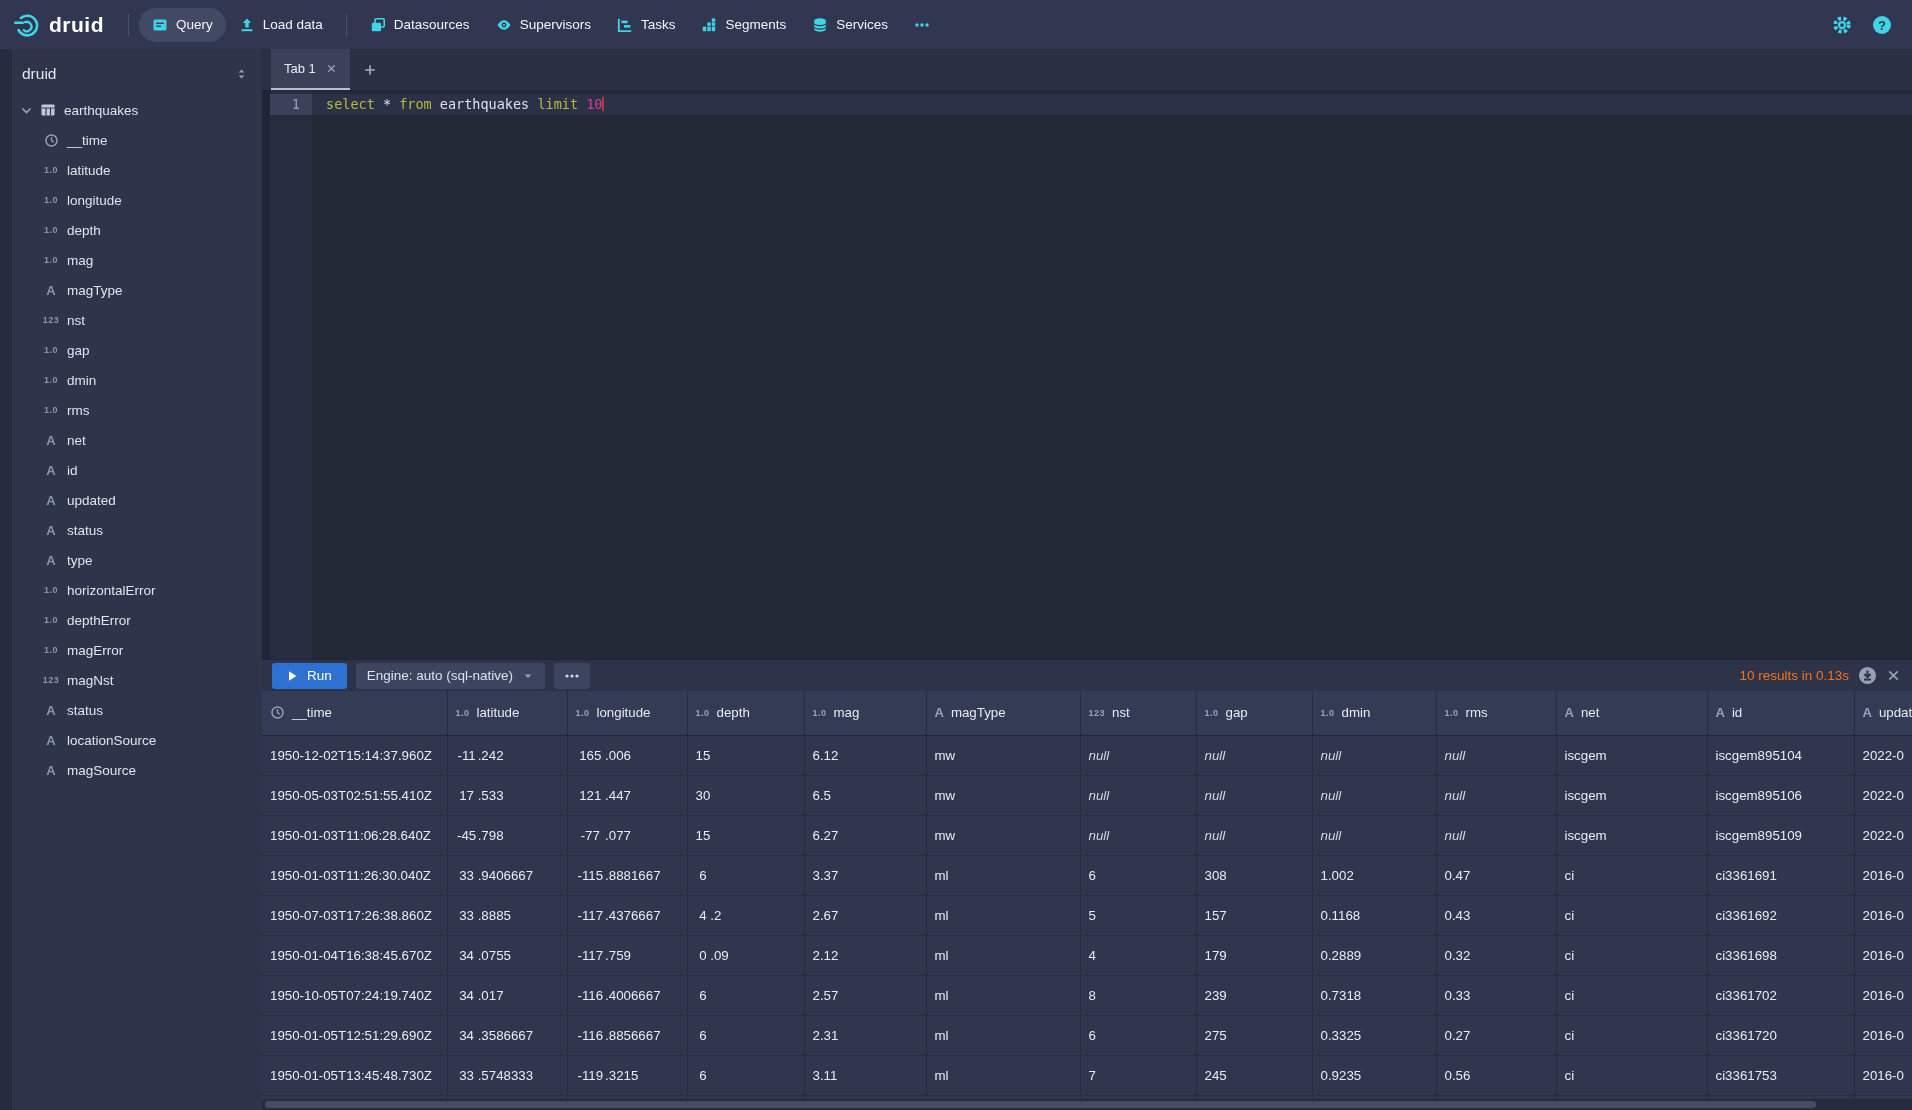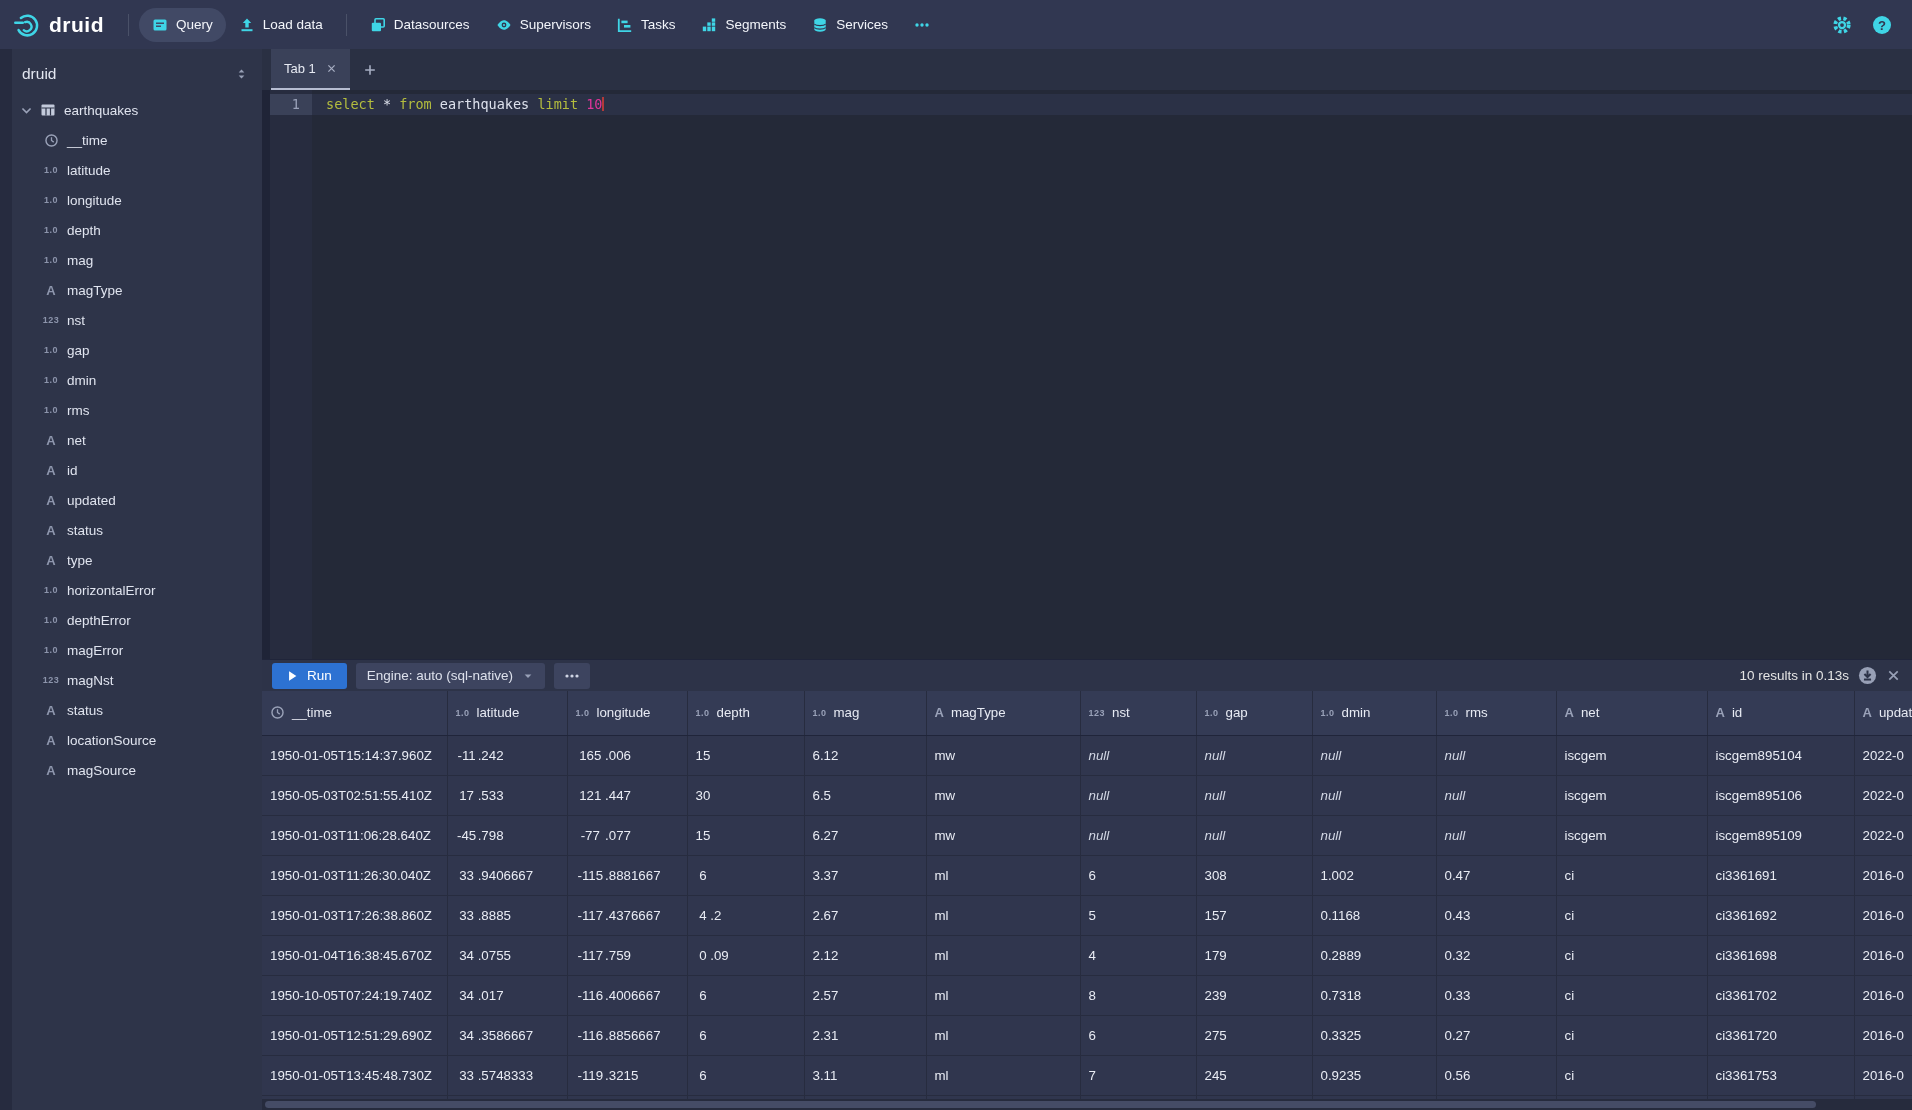--- a/index.html
+++ b/index.html
@@ -52,21 +52,21 @@
   .tok-keyword { color:#b4bd3e; }
   .tok-plain { color:#dde1ec; }
   .tok-ident { color:#dde1ec; }
   .tok-number { color:#e0359a; }
   .cursor { display:inline-block; width:2px; height:14px; background:#b23a3a; vertical-align:-2px; }
 
   .runbar { position:absolute; top:610px; left:0; right:0; height:32px; background:#2d3348; border-top:1px solid #20253a; display:flex; align-items:center; gap:9px; padding:0 11px 0 10px; }
   .run-btn { display:flex; align-items:center; gap:9px; height:26px; padding:0 15px; background:#2d72d2; color:#fff; border-radius:3px; cursor:pointer; }
   .engine-btn { display:flex; align-items:center; gap:9px; height:26px; padding:0 11px; background:#3d445f; color:#dde1ec; border-radius:3px; cursor:pointer; }
   .more-btn { display:flex; align-items:center; justify-content:center; height:26px; width:36px; background:#3d445f; color:#cfd4e3; border-radius:3px; cursor:pointer; font-weight:700; letter-spacing:1px; }
-  .run-status { margin-left:auto; color:#e5e5e5; }
+  .run-status { margin-left:auto; color:#f97316; }
   .rb-icn { color:#98a0b6; cursor:pointer; display:flex; }
 
   
   .results { position:absolute; top:642px; left:0; right:0; bottom:0; background:#262b3d; overflow:hidden; }
   table.grid { border-collapse:collapse; table-layout:fixed; width:1750px; font-size:13.3px; font-variant-numeric:tabular-nums; }
   .grid th { height:44px; background:#343b55; font-weight:400; text-align:left; padding:0 8px; border-right:1px solid #272c3f; border-bottom:1px solid #20253a; white-space:nowrap; overflow:hidden; cursor:pointer; }
   .grid th .hwrap { display:flex; align-items:center; gap:7px; }
   .grid th .tf, .grid th .ts { color:#99a1b8; }
   .grid th .ticon { width:auto; }
   .grid td { height:40px; background:#30364e; padding:0 8px; border-right:1px solid #272c3f; border-bottom:1px solid #272c3f; white-space:nowrap; overflow:hidden; color:#e9ecf4; }
@@ -537,21 +537,21 @@
                 <span class="ticon">
                   <span class="ts">A</span>
                 </span>
                 <span>updated</span>
               </span>
             </th>
           </tr>
         </thead>
         <tbody>
           <tr>
-            <td>1950-01-05T15:14:37.960Z</td>
+            <td>1950-12-02T15:14:37.960Z</td>
             <td><span class="ip" style="min-width:3ch">-11</span>.242</td>
             <td><span class="ip" style="min-width:4ch">165</span>.006</td>
             <td><span class="ip" style="min-width:2ch">15</span></td>
             <td><span class="ip" style="min-width:1ch">6</span>.12</td>
             <td>mw</td>
             <td><span class="null">null</span></td>
             <td><span class="null">null</span></td>
             <td><span class="null">null</span></td>
             <td><span class="null">null</span></td>
             <td>iscgem</td>
@@ -597,21 +597,21 @@
             <td>ml</td>
             <td><span class="ip" style="min-width:1ch">6</span></td>
             <td><span class="ip" style="min-width:3ch">308</span></td>
             <td><span class="ip" style="min-width:1ch">1</span>.002</td>
             <td><span class="ip" style="min-width:1ch">0</span>.47</td>
             <td>ci</td>
             <td>ci3361691</td>
             <td>2016-0</td>
           </tr>
           <tr>
-            <td>1950-01-03T17:26:38.860Z</td>
+            <td>1950-07-03T17:26:38.860Z</td>
             <td><span class="ip" style="min-width:3ch">33</span>.8885</td>
             <td><span class="ip" style="min-width:4ch">-117</span>.4376667</td>
             <td><span class="ip" style="min-width:2ch">4</span>.2</td>
             <td><span class="ip" style="min-width:1ch">2</span>.67</td>
             <td>ml</td>
             <td><span class="ip" style="min-width:1ch">5</span></td>
             <td><span class="ip" style="min-width:3ch">157</span></td>
             <td><span class="ip" style="min-width:1ch">0</span>.1168</td>
             <td><span class="ip" style="min-width:1ch">0</span>.43</td>
             <td>ci</td>

